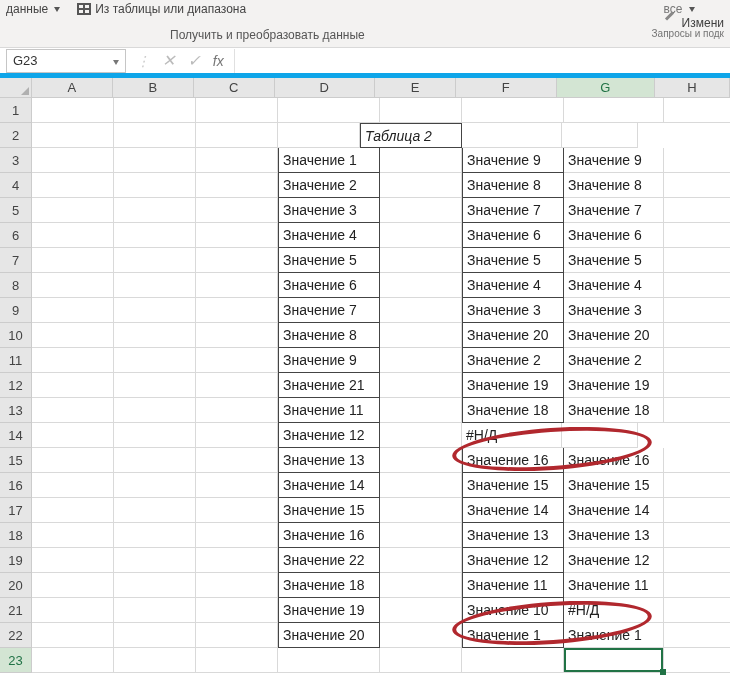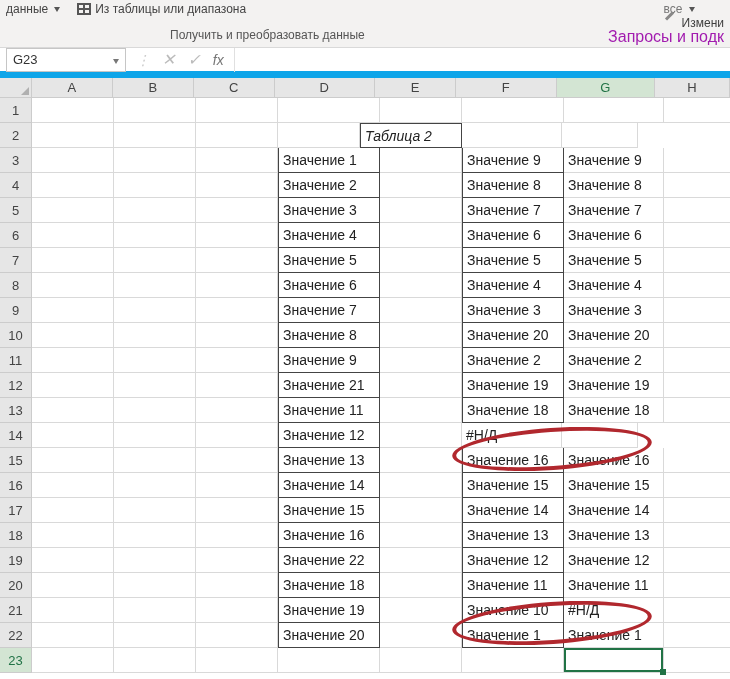--- a/index.html
+++ b/index.html
@@ -36,40 +36,40 @@
     border-top: 5px solid #555;
     margin-left: 2px;
   }
   .ribbon-section-label {
     position: absolute;
     left: 170px; top: 28px;
     font-size: 12px;
     color: #555;
   }
   .ribbon-right-top { position: absolute; right: 6px; top: 2px; font-size: 12px; color: #777; }
-  .ribbon-right-label { position: absolute; right: 6px; top: 28px; font-size: 16px; color: #a21caf; }
+  .ribbon-right-label { position: absolute; right: 6px; top: 28px; font-size: 10px; color: #737373; }
   .icon-table {
     display: inline-block; width: 14px; height: 12px;
     background:
       linear-gradient(#555,#555) 0 0/100% 2px no-repeat,
       linear-gradient(#555,#555) 0 5px/100% 2px no-repeat,
       linear-gradient(#555,#555) 0 10px/100% 2px no-repeat,
       linear-gradient(#555,#555) 0 0/2px 100% no-repeat,
       linear-gradient(#555,#555) 6px 0/2px 100% no-repeat,
       linear-gradient(#555,#555) 12px 0/2px 100% no-repeat;
   }
   .icon-pencil {
     display:inline-block;width:14px;height:14px;position:relative;
   }
   .icon-pencil::before{content:"";position:absolute;left:2px;top:2px;width:10px;height:3px;background:#888;transform:rotate(-45deg);transform-origin:left center;}
   .namebox-row {
     display: flex;
     align-items: center;
     height: 30px;
-    border-bottom: 7px solid #0ea5e9;
+    border-bottom: 5px solid #0ea5e9;
     background: #fff;
   }
   .name-box {
     width: 120px;
     height: 24px;
     margin: 0 10px 0 6px;
     border: 1px solid #c6c6c6;
     display: flex; align-items: center;
     font-size: 13px;
     padding-left: 6px;

